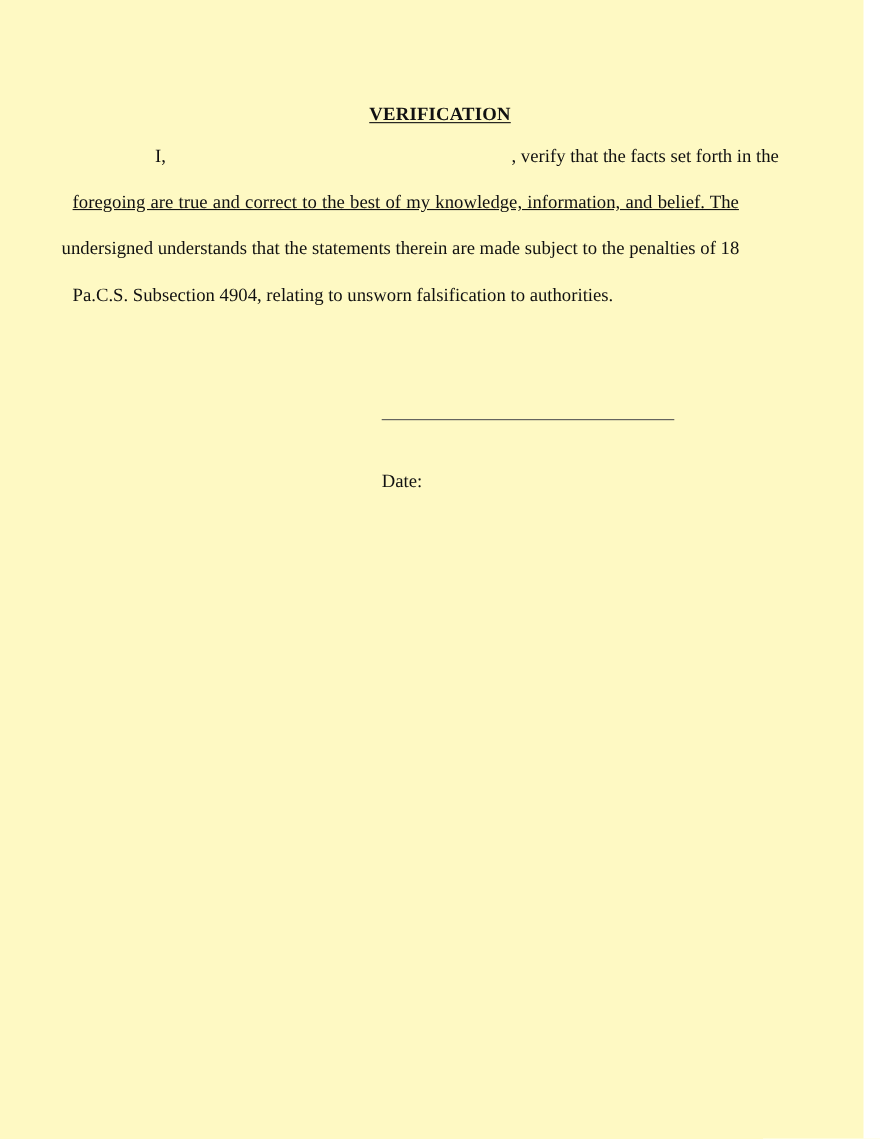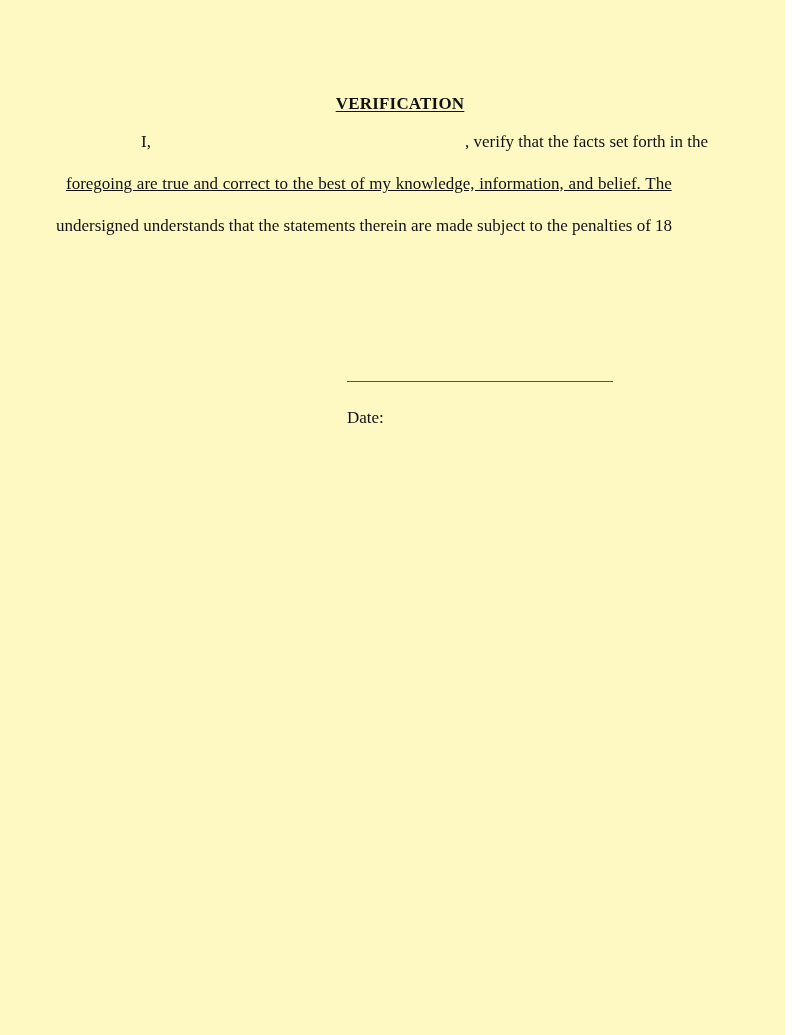--- a/index.html
+++ b/index.html
@@ -9,28 +9,29 @@
     .title { position: absolute; left: 0; width: 800px; top: 94px; text-align: center;
              font-weight: bold; font-size: 17px; text-decoration: underline; text-underline-offset: 2px; letter-spacing: 0.2px; }
     .line { position: absolute; font-size: 17px; white-space: nowrap; }
     .l1a { left: 141px; top: 132px; }
     .l1b { left: 450px; top: 132px; margin-left: 15px; }
     .l2 { left: 66px; top: 174px; word-spacing: 0.5px; text-decoration: underline; }
     .l3 { left: 56px; top: 216px; }
     .l4 { left: 66px; top: 259px; }
     .sigline { position: absolute; left: 347px; top: 381px; width: 266px; height: 0;
                border-top: 1px solid #555; }
-    .date { position: absolute; left: 347px; top: 408px; font-size: 17px; }
+    .date { position: absolute; left: 347px; top: 428px; font-size: 17px; }
   </style>
 </head>
 <body>
 
 <div class="page">
   <div class="title">VERIFICATION</div>
 
   <span class="line l1a">I,</span>
   <span class="line l1b">, verify that the facts set forth in the</span>
   <span class="line l2">foregoing are true and correct to the best of my knowledge, information, and belief.  The</span>
   <span class="line l3">undersigned understands that the statements therein are made subject to the penalties of 18</span>
+  <span class="line l4">Pa.C.S. Subsection 4904, relating to unsworn falsification to authorities.</span>
 
   <div class="sigline"></div>
   <div class="date">Date:</div>
 </div>
 
 </body></html>

